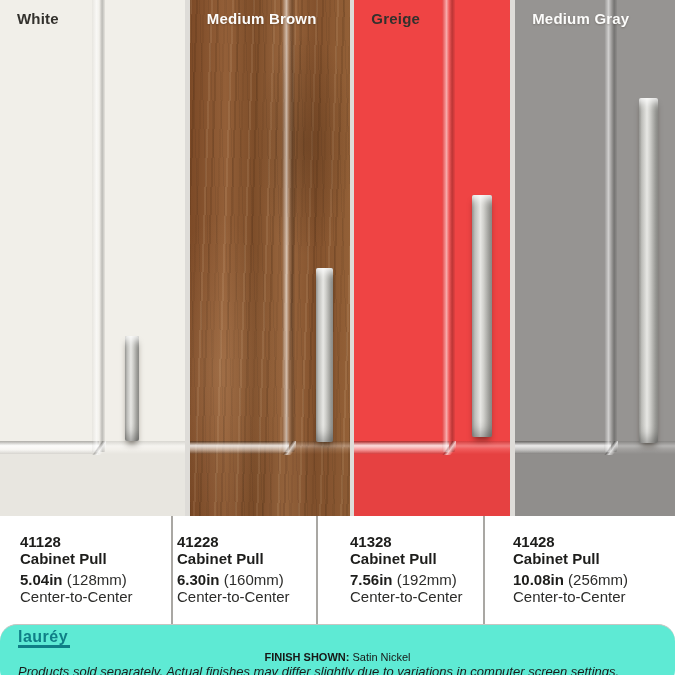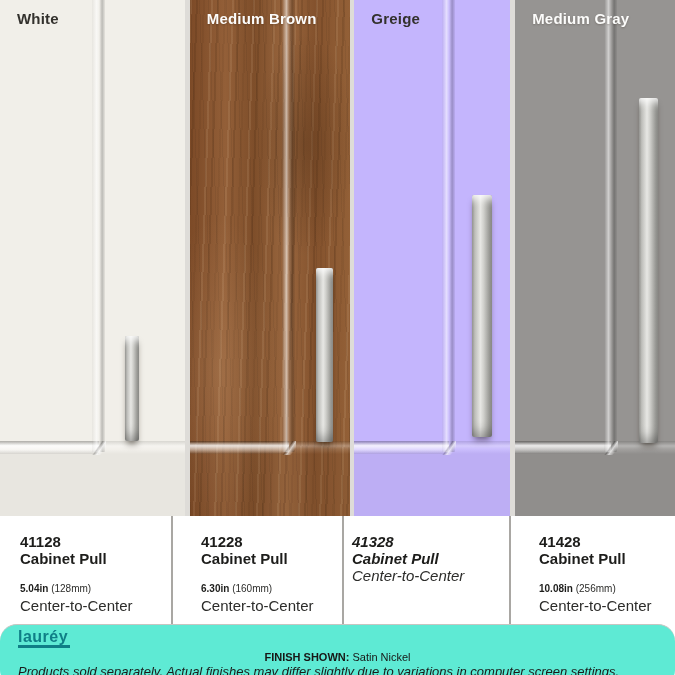--- a/index.html
+++ b/index.html
@@ -47,25 +47,25 @@
                 0 5px 6px -2px rgba(30,22,12,0.5);}
   .col-1 .handle{left:125px;top:336px;width:14px;height:105px;}
   .col-2 .handle{left:126px;top:268px;width:17px;height:174px;}
   .col-3 .handle{left:118px;top:195px;width:20px;height:242px;}
   .col-4 .handle{left:124px;top:98px;width:19px;height:345px;}
 
   
   .info{height:108px;background:#ffffff;display:flex;}
   .cell{box-sizing:border-box;padding:17px 6px 0 20px;color:#1d1d1b;}
   .cell-1{width:171px;}
-  .cell-2{width:171px;border-left:2px solid #a9a7a3;padding-left:28px;}
-  .cell-3{width:167px;border-left:2px solid #a9a7a3;padding-left:8px;font-style:italic;}
+  .cell-2{width:145px;border-left:2px solid #a9a7a3;padding-left:4px;}
+  .cell-3{width:167px;border-left:2px solid #a9a7a3;padding-left:32px;}
   .cell-4{width:166px;border-left:2px solid #a9a7a3;padding-left:28px;}
   .code,.product{font-weight:bold;font-size:15px;line-height:17px;}
-  .sizeline{margin-top:13px;font-size:10px;line-height:17px;}
+  .sizeline{margin-top:4px;font-size:15px;line-height:17px;}
   .size-in{font-weight:bold;}
   .size-mm{color:#2c2c2a;}
   .c2c{font-size:15px;line-height:17px;color:#2c2c2a;}
 
   
   .footer{height:63px;box-sizing:border-box;background:#5eead4;border-top:1px solid #c7c5c1;padding:3px 18px 0;border-radius:17px;}
   .brand{display:inline-block;color:#0f7e86;font-weight:bold;font-size:16px;line-height:16px;
          letter-spacing:.5px;border-bottom:3px solid #0f7e86;padding:0 2px 0 0;}
   .finish-line{font-size:11px;line-height:16px;margin-top:1px;color:#171715;text-align:center;}
   .finish-key{font-weight:bold;}
@@ -95,21 +95,21 @@
       <div class="h-line"></div>
       <div class="h-bevel"></div>
       <div class="v-groove"></div>
       <div class="miter"></div>
       <div class="rail"></div>
       <div class="handle"></div>
     </div>
 
     <div class="sep"></div>
 
-    <div class="col col-3" style="background-color: #c4b5fd;">
+    <div class="col col-3" style="background-color: #ef4444;">
       <div class="finish-label lbl-dark">Greige</div>
       <div class="h-line"></div>
       <div class="h-bevel"></div>
       <div class="v-groove"></div>
       <div class="miter"></div>
       <div class="rail"></div>
       <div class="handle"></div>
     </div>
 
     <div class="sep"></div>
@@ -138,20 +138,21 @@
     <div class="cell cell-2">
       <div class="code">41228</div>
       <div class="product">Cabinet Pull</div>
       <div class="sizeline"><span class="size-in">6.30in</span> <span class="size-mm">(160mm)</span></div>
       <div class="c2c">Center-to-Center</div>
     </div>
 
     <div class="cell cell-3">
       <div class="code">41328</div>
       <div class="product">Cabinet Pull</div>
+      <div class="sizeline"><span class="size-in">7.56in</span> <span class="size-mm">(192mm)</span></div>
       <div class="c2c">Center-to-Center</div>
     </div>
 
     <div class="cell cell-4">
       <div class="code">41428</div>
       <div class="product">Cabinet Pull</div>
       <div class="sizeline"><span class="size-in">10.08in</span> <span class="size-mm">(256mm)</span></div>
       <div class="c2c">Center-to-Center</div>
     </div>
 

